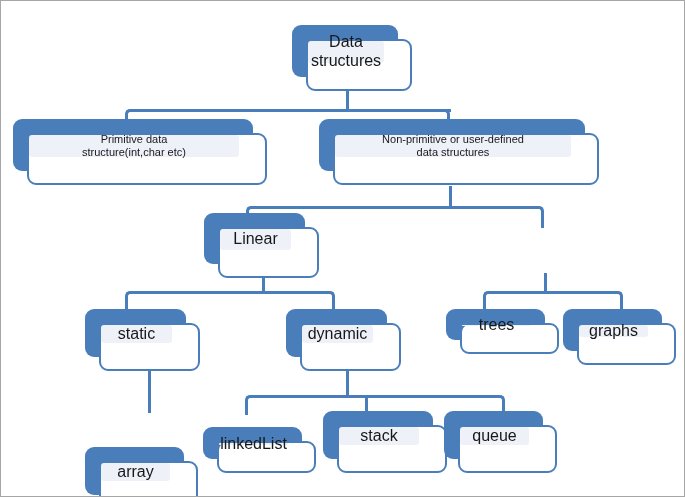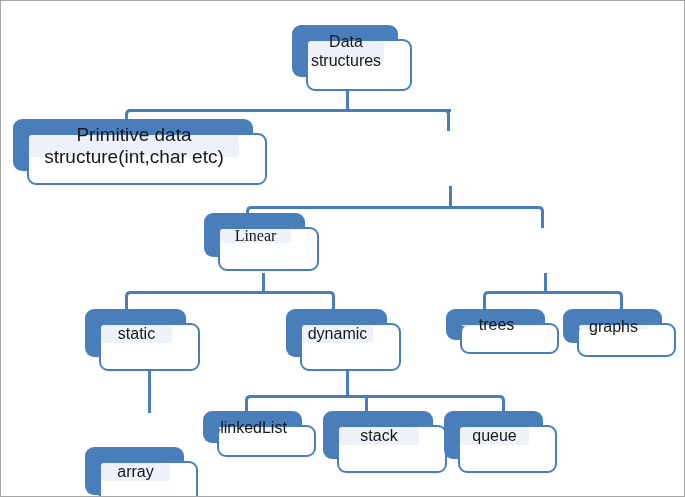--- a/index.html
+++ b/index.html
@@ -58,21 +58,21 @@
     align-items:center;
     justify-content:center;
     text-align:center;
     color:#17181a;
     line-height:1.18;
     padding:0 7px;
     box-sizing:border-box;
   }
   .lbl{display:block;white-space:pre-line;}
 
-  .f15{font-size:19px;}
+  .f15{font-size:11px;}
   .f16{font-size:16px;}
 </style>
 </head>
 <body>
 
 <div id="canvas">
 
   <div class="conn v" style="left:345px;top:88px;width:3px;height:22px;"></div>
 
   <div class="corner" style="left:124px;top:108px;width:18px;height:22px;border-right:none;border-bottom:none;border-top-right-radius:0;border-bottom-left-radius:0;"></div>
@@ -113,22 +113,30 @@
 
   <div class="node" style="left:12px;top:118px;width:254px;height:66px;">
     <div class="shadow"></div>
     <div class="front"></div>
     <div class="panel f15">
       <span class="lbl">Primitive data
 structure(int,char etc)</span>
     </div>
   </div>
 
-
-  <div class="node" style="left:203px;top:212px;width:115px;height:58px;font-family:Liberation Serif, serif;">
+  <div class="node" style="left:318px;top:118px;width:280px;height:66px;">
+    <div class="shadow"></div>
+    <div class="front"></div>
+    <div class="panel f15">
+      <span class="lbl">Non-primitive or user-defined
+data structures</span>
+    </div>
+  </div>
+
+  <div class="node" style="left:203px;top:212px;width:115px;height:65px;">
     <div class="shadow"></div>
     <div class="front"></div>
     <div class="panel f16">
       <span class="lbl">Linear</span>
     </div>
   </div>
 
 
   <div class="node" style="left:285px;top:308px;width:115px;height:62px;">
     <div class="shadow"></div>
@@ -147,37 +155,37 @@
   </div>
 
   <div class="node" style="left:445px;top:308px;width:113px;height:45px;">
     <div class="shadow"></div>
     <div class="front"></div>
     <div class="panel f16">
       <span class="lbl">trees</span>
     </div>
   </div>
 
-  <div class="node" style="left:562px;top:308px;width:113px;height:48px;">
+  <div class="node" style="left:562px;top:308px;width:113px;height:56px;">
     <div class="shadow"></div>
     <div class="front"></div>
     <div class="panel f16">
       <span class="lbl">graphs</span>
     </div>
   </div>
 
   <div class="node" style="left:84px;top:410px;width:113px;height:62px;margin-top:36px;">
     <div class="shadow"></div>
     <div class="front"></div>
     <div class="panel f16">
       <span class="lbl">array</span>
     </div>
   </div>
 
-  <div class="node" style="left:202px;top:410px;width:113px;height:46px;">
+  <div class="node" style="left:202px;top:426px;width:113px;height:46px;">
     <div class="shadow"></div>
     <div class="front"></div>
     <div class="panel f16">
       <span class="lbl">linkedList</span>
     </div>
   </div>
 
   <div class="node" style="left:322px;top:410px;width:124px;height:62px;">
     <div class="shadow"></div>
     <div class="front"></div>

